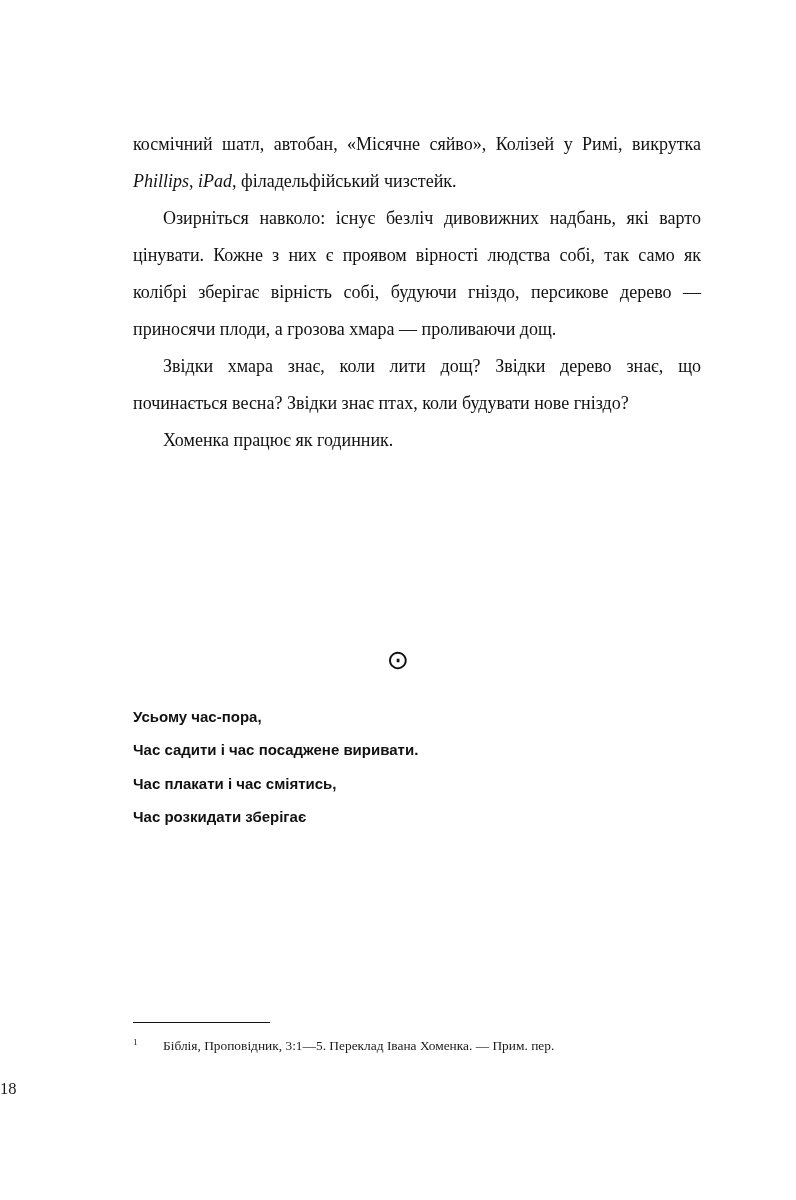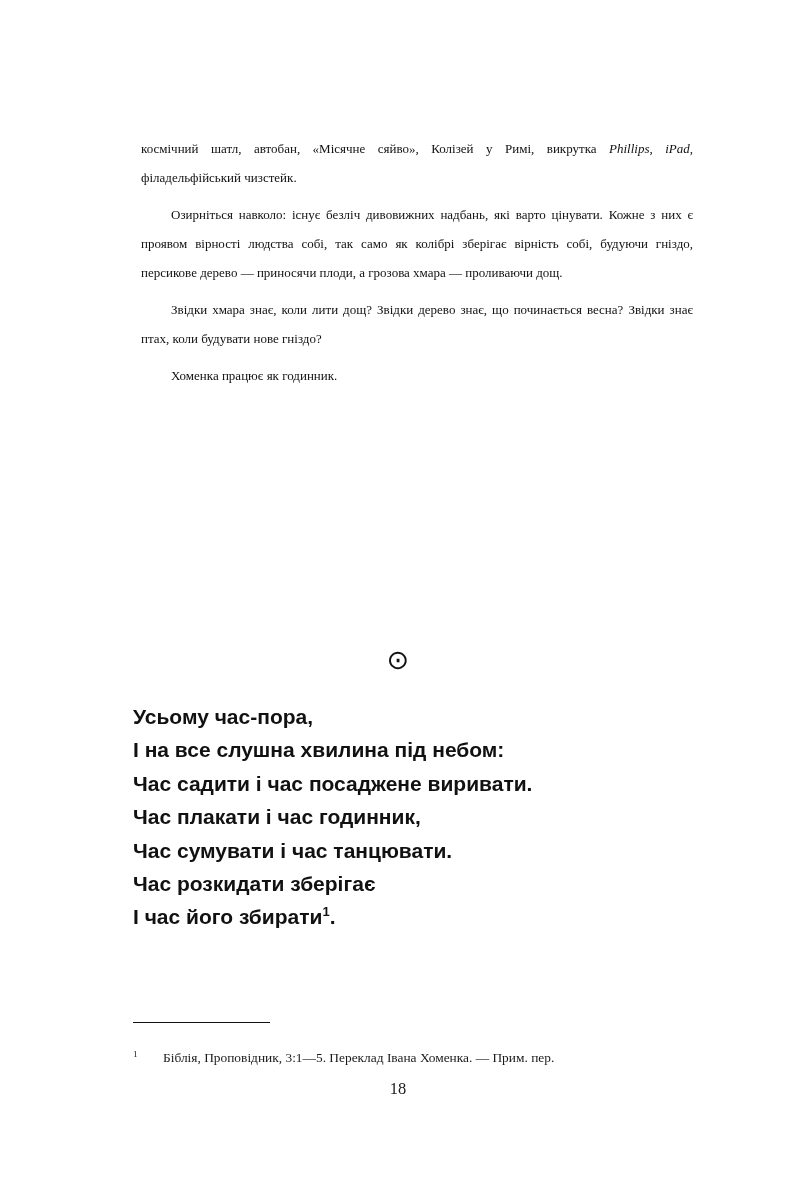--- a/index.html
+++ b/index.html
@@ -28,23 +28,23 @@
 
   
   .textblock {
     position: absolute;
     left: 133px;
     top: 126px;
     width: 568px;
   }
 
   p.para {
-    margin: 8px;
-    font-size: 13px;
-    line-height: 29px;
+    margin: 0;
+    font-size: 18px;
+    line-height: 37px;
     text-align: justify;
     text-indent: 30px;
     color: #111111;
     -webkit-hyphens: none;
     hyphens: none;
   }
   p.para.first {
     text-indent: 0;
   }
   p.para i, p.para em {
@@ -65,21 +65,21 @@
   }
 
   
   .poem {
     position: absolute;
     left: 133px;
     top: 700px;
     width: 568px;
     font-family: "Liberation Sans", "DejaVu Sans", sans-serif;
     font-weight: bold;
-    font-size: 21px;
+    font-size: 15px;
     line-height: 33.4px;
     color: #111111;
   }
   .poem .line {
     white-space: nowrap;
   }
   .poem sup {
     font-size: 0.62em;
     vertical-align: super;
     line-height: 0;
@@ -96,66 +96,61 @@
     background: #111111;
   }
   .footnote {
     position: absolute;
     left: 133px;
     top: 1036px;
     width: 568px;
     font-size: 13.4px;
     line-height: 19px;
     color: #1a1a1a;
-    margin-top: 12px;
   }
   .footnote .marker {
     display: inline-block;
     width: 30px;
     font-size: 9.2px;
     vertical-align: super;
     line-height: 0;
   }
   .footnote .fn-text {
     display: inline;
   }
 
   
   .folio {
     position: absolute;
     left: 0;
     top: 1079px;
     width: 796px;
-    text-align: center;
     font-size: 16.5px;
     color: #1a1a1a;
   }
 </style>
 </head>
 <body>
 
 <div class="page">
 
   <div class="textblock" id="textblock">
       <p class="para first"><span>космічний шатл, автобан, «Місячне сяйво», Колізей у Римі, викрутка </span><i>Phillips</i><span>, </span><i>iPad</i><span>, філадельфійський чизстейк.</span></p>
       <p class="para"><span>Озирніться навколо: існує безліч дивовижних надбань, які варто цінувати. Кожне з них є проявом вірності людства собі, так само як колібрі зберігає вірність собі, будуючи гніздо, персикове дерево — приносячи плоди, а грозова хмара — проливаючи дощ.</span></p>
       <p class="para"><span>Звідки хмара знає, коли лити дощ? Звідки дерево знає, що починається весна? Звідки знає птах, коли будувати нове гніздо?</span></p>
       <p class="para"><span>Хоменка працює як годинник.</span></p>
     </div>
 
   <div class="ornament">⊙</div>
 
   <div class="poem" id="poem">
       <div class="line"><span>Усьому час-пора,</span></div>
-      <div class="line"><span>І на все слушна хвилина під небом:</span></div>
       <div class="line"><span>Час садити і час посаджене виривати.</span></div>
-      <div class="line"><span>Час плакати і час годинник,</span></div>
-      <div class="line"><span>Час сумувати і час танцювати.</span></div>
+      <div class="line"><span>Час плакати і час сміятись,</span></div>
       <div class="line"><span>Час розкидати зберігає</span></div>
-      <div class="line"><span>І час його збирати</span><sup>1</sup><span>.</span></div>
     </div>
 
   <div class="footnote-rule"></div>
 
   <div class="footnote">
     <span class="marker">1</span><span class="fn-text">Біблія, Проповідник, 3:1—5. Переклад Івана Хоменка. — Прим. пер.</span>
   </div>
 
   <div class="folio">18</div>
 

